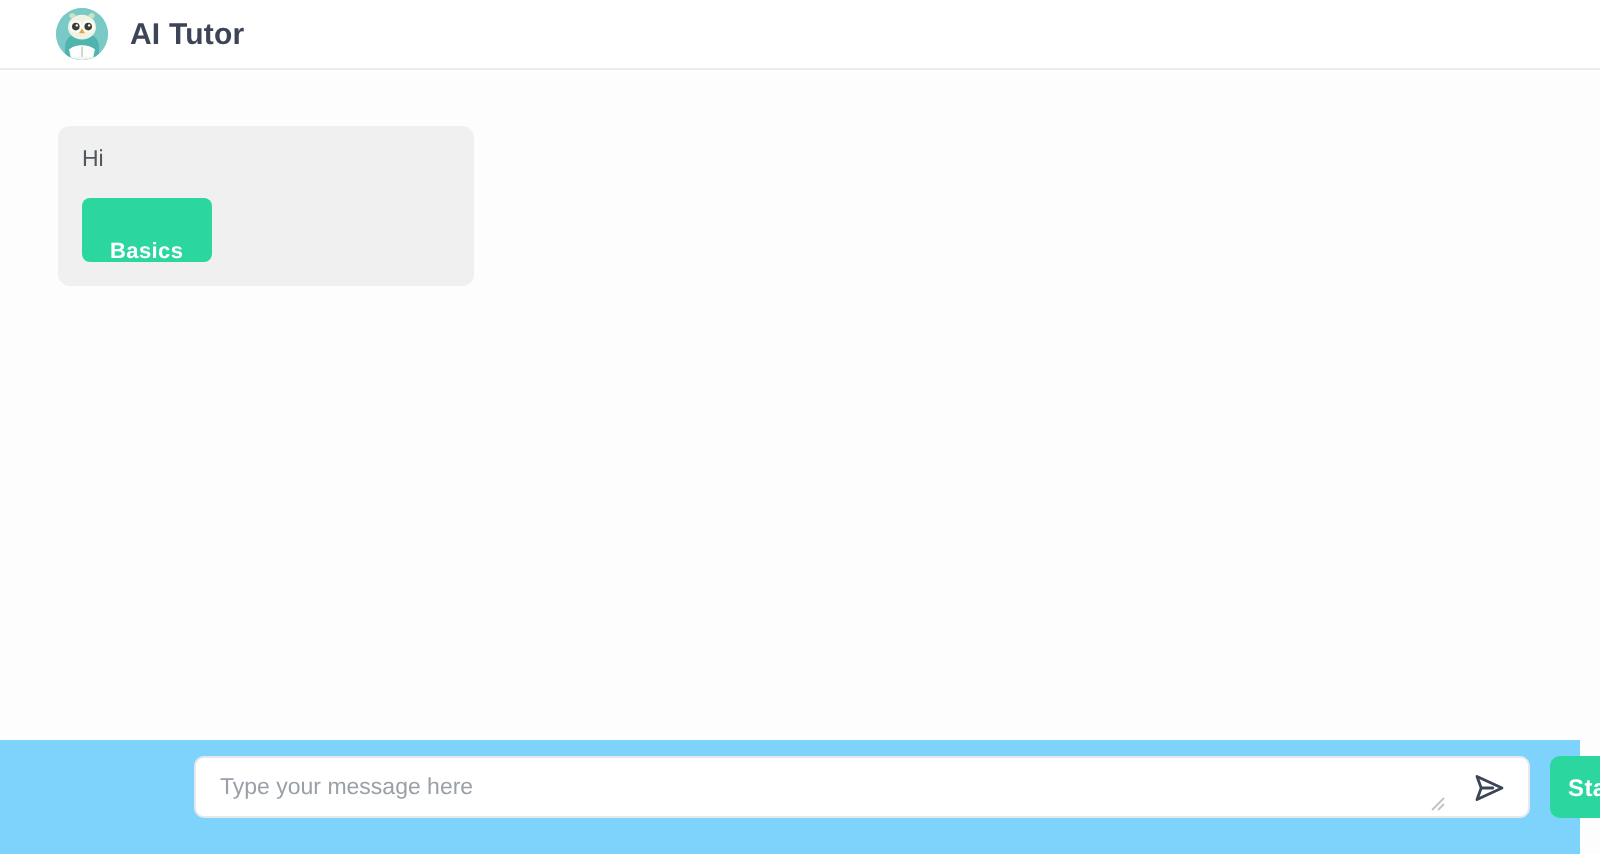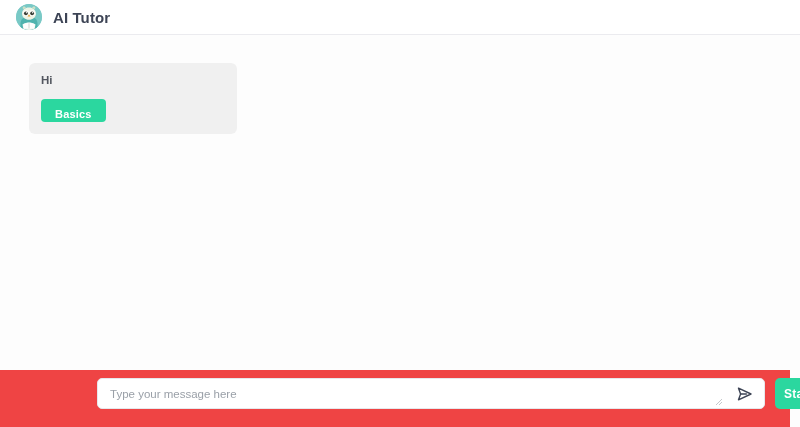--- a/index.html
+++ b/index.html
@@ -23,21 +23,21 @@
   
   .header {
     position: absolute;
     top: 0; left: 0;
     width: 800px;
     height: 35px;
     background: #ffffff;
     border-bottom: 1px solid #ebebef;
     display: flex;
     align-items: center;
-    padding-left: 16px;
+    padding-left: 28px;
   }
   .avatar {
     width: 26px;
     height: 26px;
     border-radius: 50%;
     background: #79c9c6;
     flex: 0 0 auto;
     position: relative;
     overflow: hidden;
     display: block;
@@ -71,52 +71,52 @@
     background: #f0f0f0;
     border-radius: 6px;
     padding: 11px 12px 12px 12px;
   }
   .bubble-line {
     font-size: 11.5px;
     color: #52565f;
     line-height: 1.15;
     white-space: nowrap;
   }
-  .bubble-line.first { margin-bottom: 10px; font-weight: bold; }
+  .bubble-line.first { margin-bottom: 10px; }
 
   .choice-row {
     margin-top: 12px;
     display: flex;
     gap: 7px;
   }
   .choice-btn {
     background: #2bd79f;
     color: #ffffff;
     border: none;
     border-radius: 4px;
     font-size: 11px;
     font-weight: bold;
     font-family: "Liberation Sans", sans-serif;
     height: 23px;
-    padding: 4px 14px;
+    padding: 16px 14px;
     cursor: pointer;
     white-space: nowrap;
     letter-spacing: 0.2px;
     line-height: 23px;
   }
   .choice-btn.wide { padding: 0 13px; }
 
   
   .composer {
     position: absolute;
     left: 0;
     top: 370px;
     width: 790px;
     height: 57px;
-    background: #ef4444;
+    background: #7dd3fc;
   }
 
   .input-wrap {
     position: absolute;
     left: 97px;
     top: 8px;
     width: 668px;
     height: 31px;
     background: #ffffff;
     border: 1px solid #e6e8ec;

